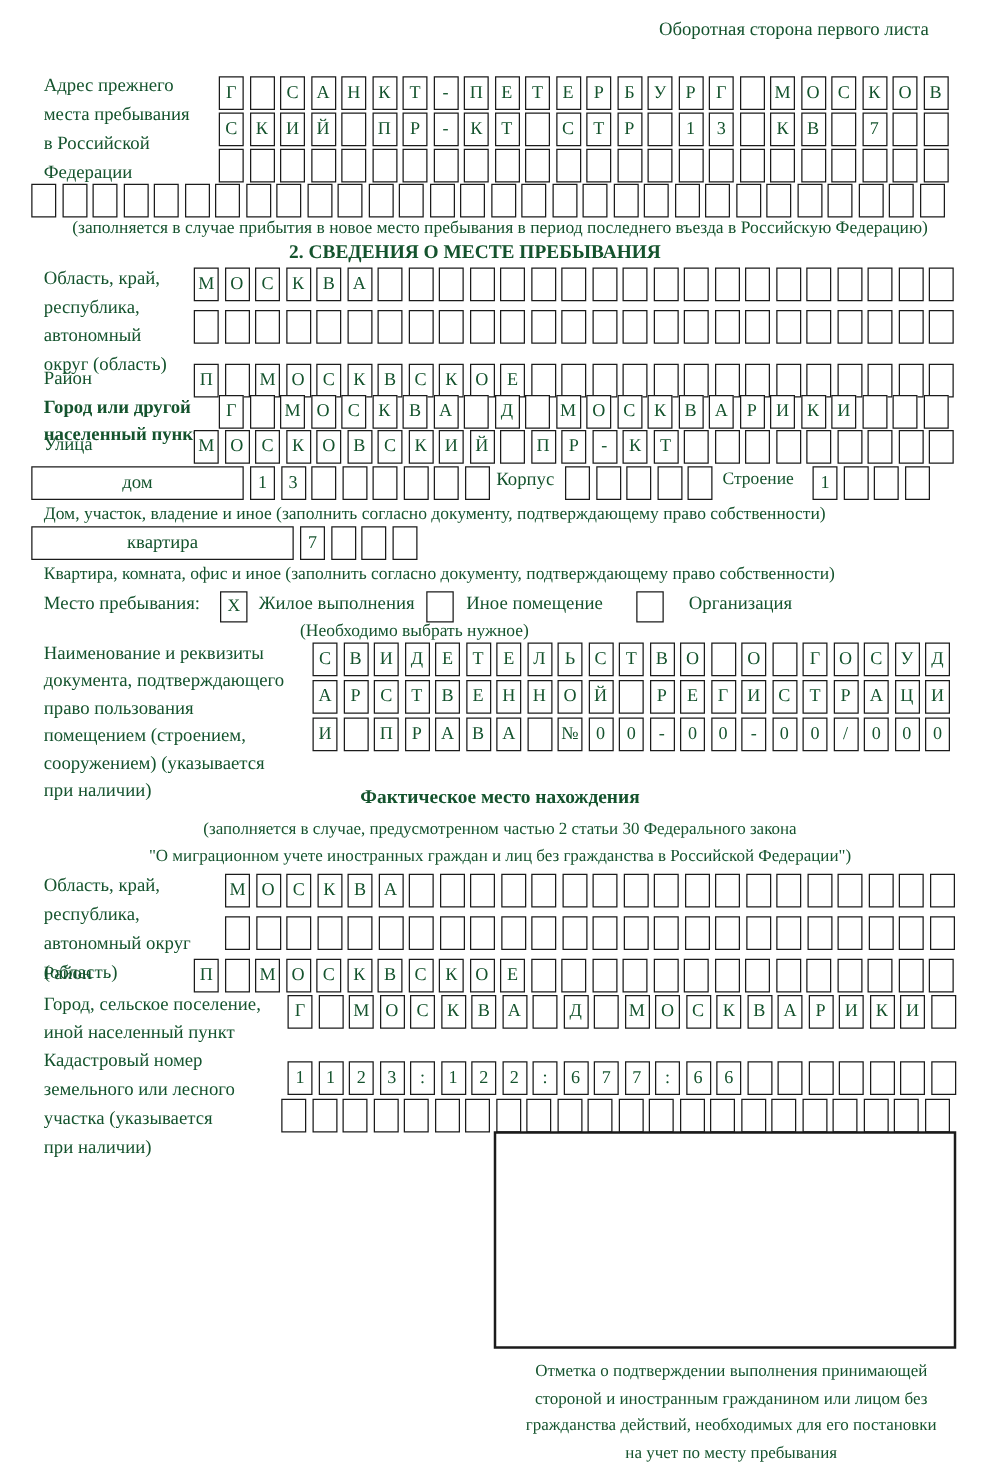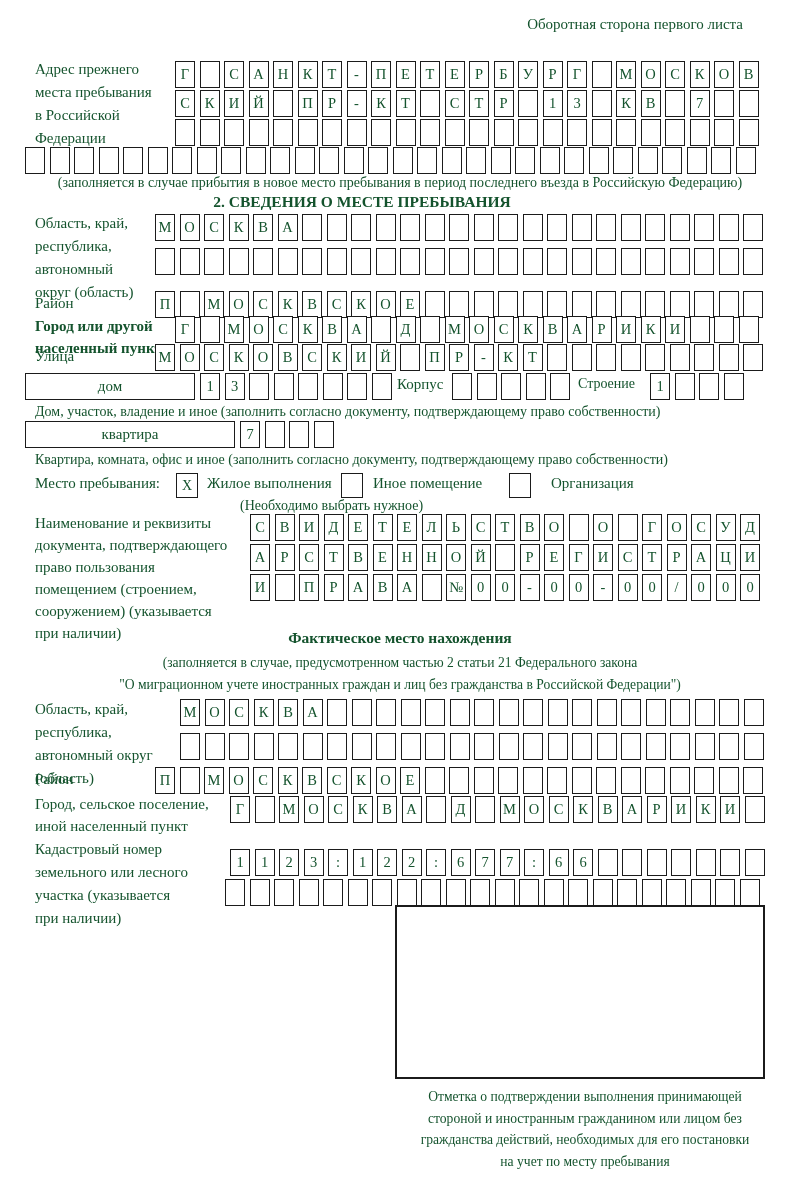--- a/index.html
+++ b/index.html
@@ -136,21 +136,21 @@
       <span class="bx"></span>
       <span class="bx"></span>
       <span class="bx"></span>
       <span class="bx"></span>
       <span class="bx"></span>
       <span class="bx"></span>
       <span class="bx"></span>
     </div>
   <div class="abs caption center" style="left:0;top:175px;width:800px;">(заполняется в случае прибытия в новое место пребывания в период последнего въезда в Российскую Федерацию)</div>
 
-  <div class="abs title center" style="left:0;top:193px;width:642px;padding-left:41px;">2. СВЕДЕНИЯ О МЕСТЕ ПРЕБЫВАНИЯ</div>
+  <div class="abs title center" style="left:18px;top:193px;width:642px;padding-left:41px;">2. СВЕДЕНИЯ О МЕСТЕ ПРЕБЫВАНИЯ</div>
 
   <div class="abs lbl" style="left:35px;top:212px;width:140px;">Область, край,
 республика,
 автономный
 округ (область)</div>
   <div class="abs boxrow" style="left:155px;top:214px;">
       <span class="bx">М</span>
       <span class="bx">О</span>
       <span class="bx">С</span>
       <span class="bx">К</span>
@@ -407,21 +407,21 @@
       <span class="bx">-</span>
       <span class="bx">0</span>
       <span class="bx">0</span>
       <span class="bx">/</span>
       <span class="bx">0</span>
       <span class="bx">0</span>
       <span class="bx">0</span>
     </div>
 
   <div class="abs title center" style="left:0;top:629px;width:800px;">Фактическое место нахождения</div>
-  <div class="abs note center" style="left:0;top:655px;width:800px;">(заполняется в случае, предусмотренном частью 2 статьи 21 Федерального закона</div>
+  <div class="abs note center" style="left:0;top:655px;width:800px;">(заполняется в случае, предусмотренном частью 2 статьи 30 Федерального закона</div>
   <div class="abs note center" style="left:0;top:677px;width:800px;">"О миграционном учете иностранных граждан и лиц без гражданства в Российской Федерации")</div>
 
   <div class="abs lbl" style="left:35px;top:698px;width:145px;">Область, край,
 республика,
 автономный округ
 (область)</div>
   <div class="abs boxrow" style="left:180px;top:699px;">
       <span class="bx">М</span>
       <span class="bx">О</span>
       <span class="bx">С</span>

